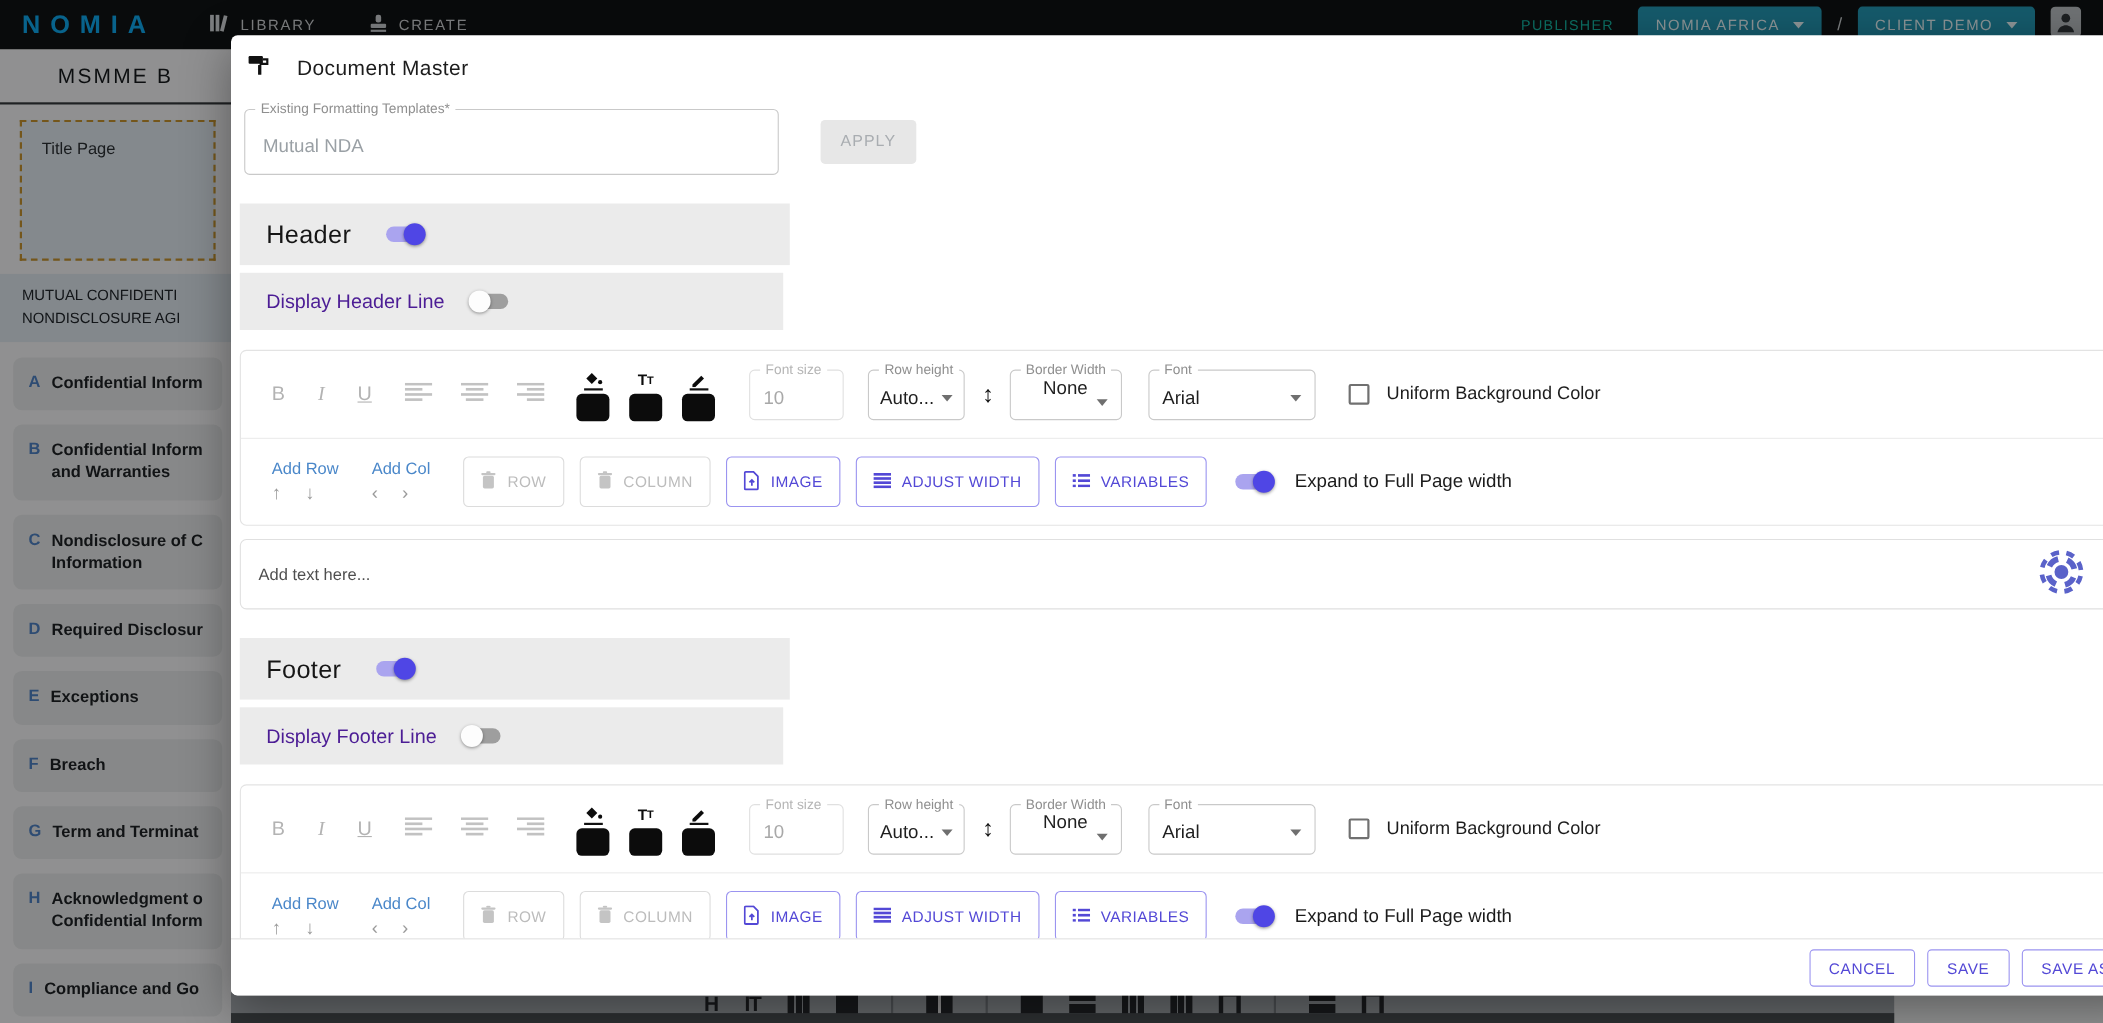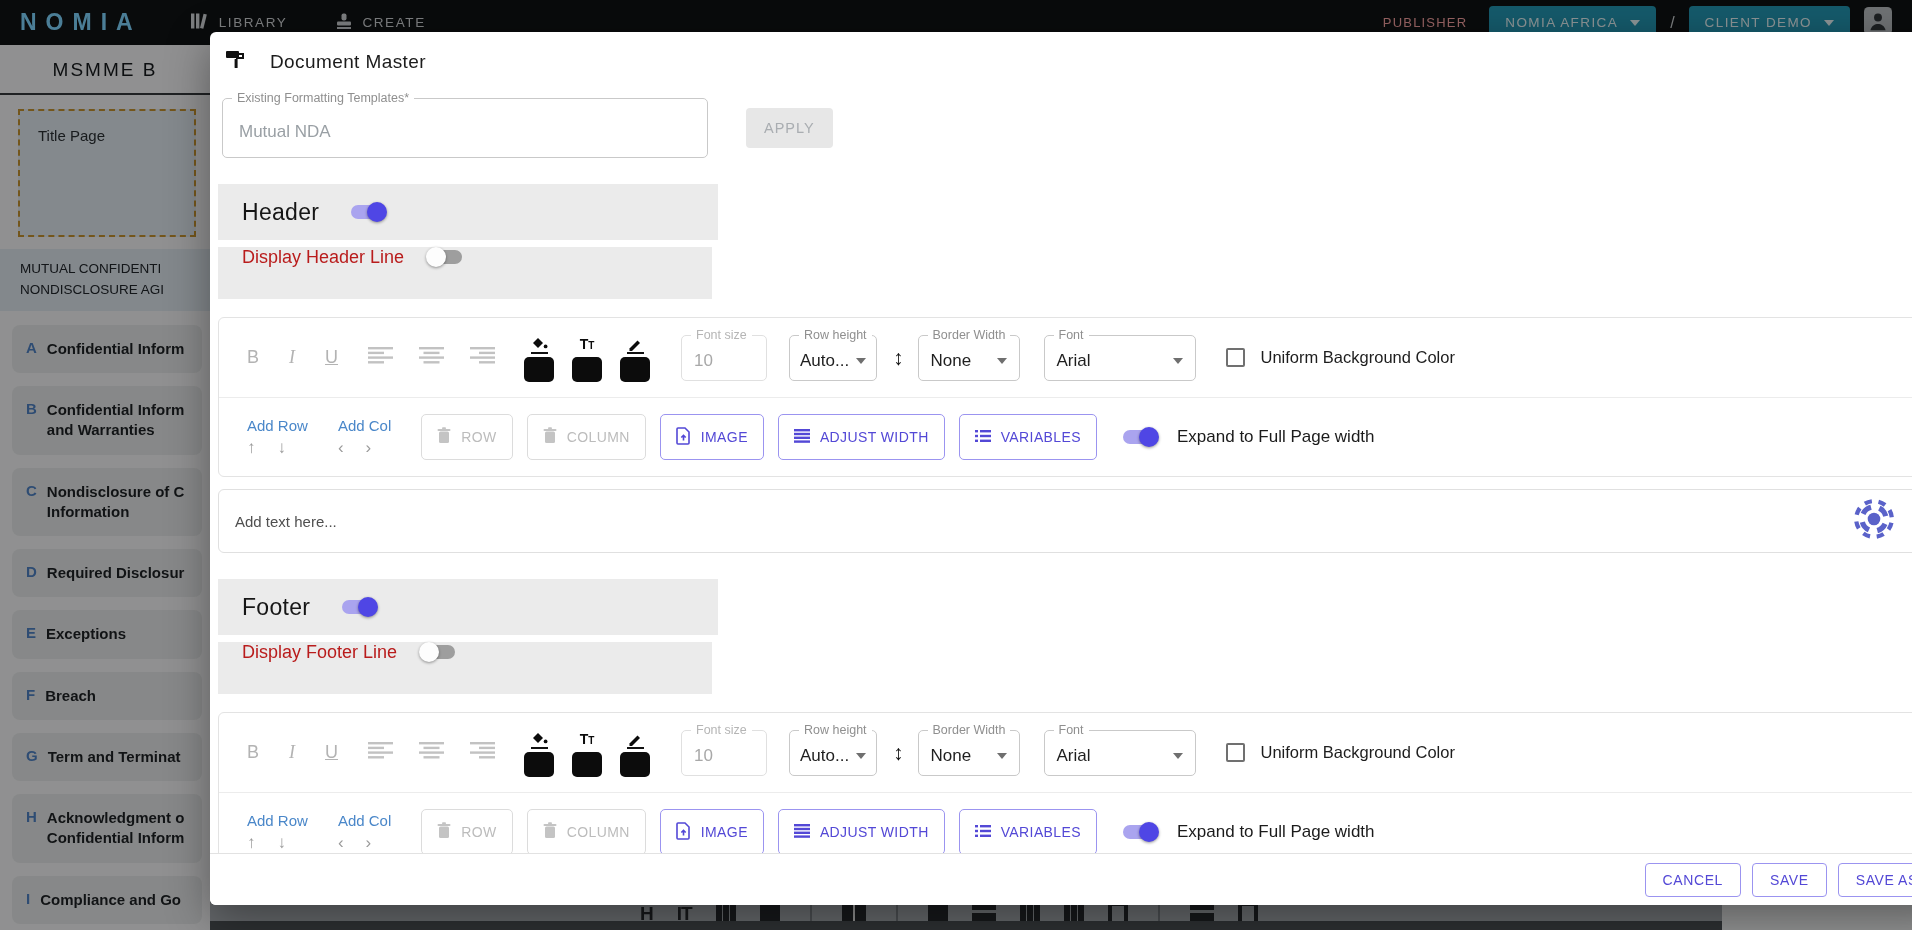--- a/index.html
+++ b/index.html
@@ -2,25 +2,25 @@
 <html><head>
 <meta charset="utf-8">
 <style>
   html,body{margin:0;padding:0;background:#555;}
   *{box-sizing:border-box;font-family:"Liberation Sans",sans-serif;}
   .stage{position:relative;width:1912px;height:930px;overflow:hidden;background:#ffffff;}
 
   
   .app{position:absolute;inset:0;}
   .topbar{position:absolute;left:0;top:0;width:1912px;height:45px;background:#101314;display:flex;align-items:center;padding:0 20px;}
-  .logo{font-size:23px;font-weight:800;letter-spacing:9px;color:#7dd3fc;}
+  .logo{font-size:23px;font-weight:800;letter-spacing:9px;color:#0ea5e9;}
   .nav-item{display:flex;align-items:center;gap:9px;color:#d3d6d9;font-size:13.5px;letter-spacing:1.6px;margin-left:48px;cursor:pointer;}
   .nav-item:first-of-type{margin-left:78px;}
   .tb-right{margin-left:auto;display:flex;align-items:center;gap:14px;}
-  .publisher{color:#fca5a5;font-size:13px;letter-spacing:1.2px;margin-right:8px;}
+  .publisher{color:#14b8a6;font-size:13px;letter-spacing:1.2px;margin-right:8px;}
   .teal-btn{display:flex;align-items:center;gap:12px;height:34px;padding:0 16px;border-radius:4px;background:#2397b2;color:#eaf7fa;font-size:13.5px;letter-spacing:1.4px;}
   .teal-caret{width:0;height:0;border-left:5px solid transparent;border-right:5px solid transparent;border-top:6px solid #eaf7fa;}
   .slash{color:#cfd4d7;font-size:16px;}
 
   
   .sidebar{position:absolute;left:0;top:45px;width:210px;height:885px;background:#f0f1f2;overflow:hidden;}
   .sb-title{height:50px;line-height:50px;text-align:center;font-size:19px;letter-spacing:2px;color:#15181b;border-bottom:2px solid #34383b;}
   .title-card{margin:14px 10px 0 18px;width:178px;height:128px;background:#dce5ec;border:2px dashed #c2902e;padding:16px 0 0 18px;font-size:15px;color:#2b2f33;}
   .doc-title{margin:12px 0 0 0;padding:10px 4px 10px 20px;background:#dbe3ea;font-size:13.5px;line-height:1.55;color:#20252a;white-space:pre-line;}
   .sb-items{padding:14px 8px 0 12px;}
@@ -60,21 +60,21 @@
   .fset{position:relative;display:flex;align-items:center;border:1px solid #c9c9c9;border-radius:5px;background:#fff;}
   .fset-label{position:absolute;top:-8px;left:9px;background:#fff;padding:0 5px;font-size:12.5px;color:#8f8f8f;white-space:nowrap;}
   .fset-value{font-size:17px;color:#1f1f1f;}
   .caret{width:0;height:0;border-left:5px solid transparent;border-right:5px solid transparent;border-top:6px solid #6f6f6f;margin-left:auto;}
   .tpl-field{width:486px;height:60px;padding:8px 14px 0;align-items:center;}
   .tpl-field input{border:none;outline:none;font-size:17px;color:#9aa0a5;width:100%;background:transparent;}
   .apply-btn{height:40px;padding:0 18px;background:#e7e7e7;border:none;border-radius:4px;color:#a9adb1;font-size:14.5px;letter-spacing:1px;}
 
   .sec-row{display:flex;align-items:center;gap:30px;margin:26px 0 0 8px;width:500px;height:56px;background:#ebebeb;padding-left:24px;}
   .sec-title{font-size:23px;color:#161616;letter-spacing:.3px;}
-  .line-row{display:flex;align-items:flex-start;gap:22px;margin:7px 0 0 8px;width:494px;height:52px;background:#ebebeb;padding-left:24px;font-size:18px;color:#b91c1c;}
+  .line-row{display:flex;align-items:center;gap:22px;margin:7px 0 0 8px;width:494px;height:52px;background:#ebebeb;padding-left:24px;font-size:18px;color:#4c1d95;}
 
   
   .switch{position:relative;width:38px;height:20px;flex:none;}
   .sw-track{position:absolute;left:2px;top:3px;width:34px;height:14px;border-radius:7px;}
   .sw-thumb{position:absolute;top:0;width:20px;height:20px;border-radius:50%;box-shadow:0 1px 3px rgba(0,0,0,.4);}
   .sw-on .sw-track{background:#aaa4ef;}
   .sw-on .sw-thumb{left:18px;background:#4f46e5;}
   .sw-off .sw-track{background:#9e9e9e;}
   .sw-off .sw-thumb{left:0;background:#fdfdfd;}
 
@@ -89,21 +89,21 @@
   .swatch-top{height:18px;display:flex;align-items:flex-end;justify-content:center;}
   .swatch-bar{width:17px;height:2.5px;background:#111;margin-top:1px;}
   .swatch{width:30px;height:25px;background:#0c0c0c;border-radius:5px;margin-top:3px;}
   .tt{font-weight:700;font-size:14px;color:#0c0c0c;line-height:1;}
   .tt small{font-size:10px;font-weight:700;}
   .fs-size{width:86px;height:46px;padding:6px 12px 0;margin-left:16px;border-color:#e0e0e0;}
   .fs-size .fset-label{color:#b5b5b5;}
   .fs-size .fset-value{color:#a8a8a8;}
   .fs-rowh{width:88px;height:46px;padding:6px 10px 0;margin-left:22px;}
   .v-arrow{font-size:21px;color:#111;margin:0 14px 0 16px;font-weight:700;}
-  .fs-border{width:102px;height:46px;padding:6px 12px 0;}
+  .fs-border{width:102px;height:46px;padding:6px 12px 0;flex-direction:column;}
   .fs-font{width:152px;height:46px;padding:6px 12px 0;margin-left:24px;}
   .chk-row{display:flex;align-items:center;gap:16px;margin-left:30px;}
   .checkbox{width:19px;height:19px;border:2px solid #707070;border-radius:2px;background:#fff;flex:none;}
   .chk-label{font-size:16.5px;color:#1d1d1d;}
 
   .t-row2{display:flex;align-items:center;height:78px;padding-left:28px;}
   .addgrp{display:flex;flex-direction:column;gap:4px;margin-right:30px;justify-content:space-between;}
   .add-link{color:#4a87c9;font-size:15px;}
   .arrows{display:flex;gap:22px;color:#9a9a9a;font-size:17px;}
   .gbtn,.pbtn{display:flex;align-items:center;gap:10px;height:46px;padding:0 15px;border-radius:5px;background:#fff;font-size:14px;letter-spacing:.4px;}

